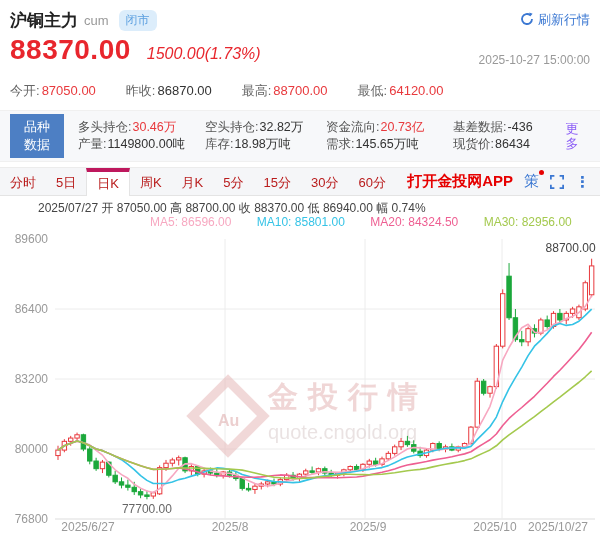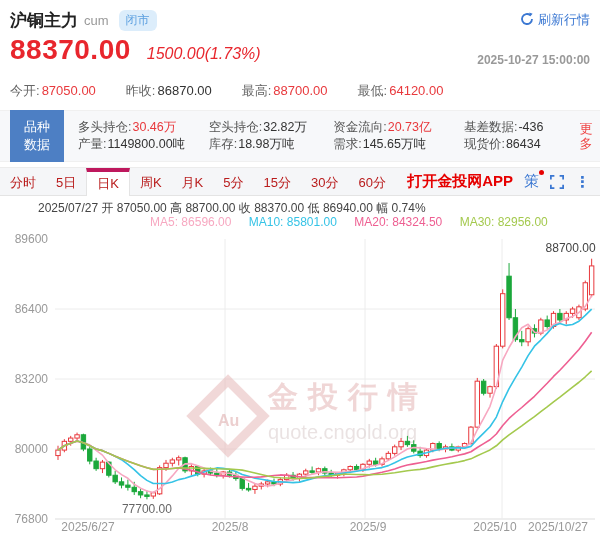--- a/index.html
+++ b/index.html
@@ -11,50 +11,50 @@
   .header { display:flex; align-items:center; margin:8px 10px 0 10px; height:24px; }
   .title { font-size:17px; font-weight:bold; color:#222; }
   .code  { font-size:13px; color:#999; margin-left:6px; }
   .status-badge { font-size:12px; color:#5b9fdf; background:#dcedfb; padding:2px 7px; margin-left:10px; border-radius:6px; }
   .refresh { margin-left:auto; display:flex; align-items:center; gap:4px; color:#3a77d2; font-size:13px; cursor:pointer; }
 
   
   .price-row { display:flex; align-items:baseline; margin:2px 10px 0 10px; height:36px; }
   .price { font-size:28px; font-weight:bold; color:#e8262d; letter-spacing:0.5px; }
   .change { font-size:16px; color:#e8262d; margin-left:16px;font-style:italic; }
-  .timestamp { margin-left:auto; font-size:12px; color:#999; align-self:flex-end; padding-bottom:3px;font-weight:bold; }
+  .timestamp { margin-left:auto; font-size:12px; color:#999; align-self:flex-end; padding-bottom:3px; }
 
   
   .stats-row { display:flex; gap:30px; margin:12px 10px 0 10px; font-size:13px; height:18px; }
   .stat .lbl { color:#666; }
   .stat .val { margin-left:2px; }
 
   
   .variety { display:flex; margin-top:10px; height:52px; background:#f7f8fa; border-top:1px solid #f0f0f0; border-bottom:1px solid #f0f0f0; padding-left:10px; align-items:center; }
-  .vbadge { width:54px; height:52px; background:#4d7fc4; color:#fff; font-size:13px; display:flex; flex-direction:column; align-items:center; justify-content:center; line-height:18px; flex:none; }
+  .vbadge { width:54px; height:44px; background:#4d7fc4; color:#fff; font-size:13px; display:flex; flex-direction:column; align-items:center; justify-content:center; line-height:18px; flex:none; }
   .vgrid { flex:1; display:grid; grid-template-columns:1.05fr 1fr 1.05fr 0.9fr; grid-template-rows:1fr 1fr; padding:4px 0 4px 14px; font-size:12.5px; align-items:center; }
   .vitem .lbl { color:#555; }
   .vitem .val { margin-left:1px; }
-  .vmore { width:16px; margin:0 6px 0 2px; font-size:13px; color:#ef4444; line-height:15px; word-break:break-all; text-align:center; cursor:pointer; }
+  .vmore { width:16px; margin:0 20px 0 2px; font-size:13px; color:#8b5cf6; line-height:15px; word-break:break-all; text-align:center; cursor:pointer; }
 
   
   .tabbar { display:flex; align-items:stretch; height:29px; margin-top:5px; background:#f5f6f8; border-top:1px solid #ececec; border-bottom:1px solid #e4e4e4; }
   .tab { padding:0 10px; font-size:13px; color:#b91c1c; display:flex; align-items:center; cursor:pointer; border-top:2px solid transparent; }
   .tab.active { background:#fff; border-top:4px solid #be185d; border-left:1px solid #e4e4e4; border-right:1px solid #e4e4e4; margin-bottom:-1px; }
   .tab-right { margin-left:auto; display:flex; align-items:center; gap:11px; padding-right:10px; }
   .applink { font-size:15px; font-weight:bold; color:#e60000; cursor:pointer; }
   .strategy { position:relative; color:#3a77d2; font-size:15px; cursor:pointer; }
   .strategy .dot { position:absolute; top:-2px; right:-5px; width:5px; height:5px; background:#e60000; border-radius:50%; }
   .fsicon { cursor:pointer; display:flex; align-items:center; }
   .kebab { color:#3a77d2; font-size:15px; font-weight:bold; cursor:pointer; line-height:1; }
 
   
   .info-line { margin-top:4px; padding-left:38px; font-size:12px; color:#444; height:14px; }
   .ma-line { padding-left:150px; font-size:12px; height:14px; margin-top:1px; }
-  .ma-line .ma { margin-right:14px; }
+  .ma-line .ma { margin-right:22px; }
 
   svg.kchart { display:block; }
 </style>
 </head>
 <body>
 
 <div class="page">
 
   <div class="header">
     <span class="title">沪铜主力</span>

